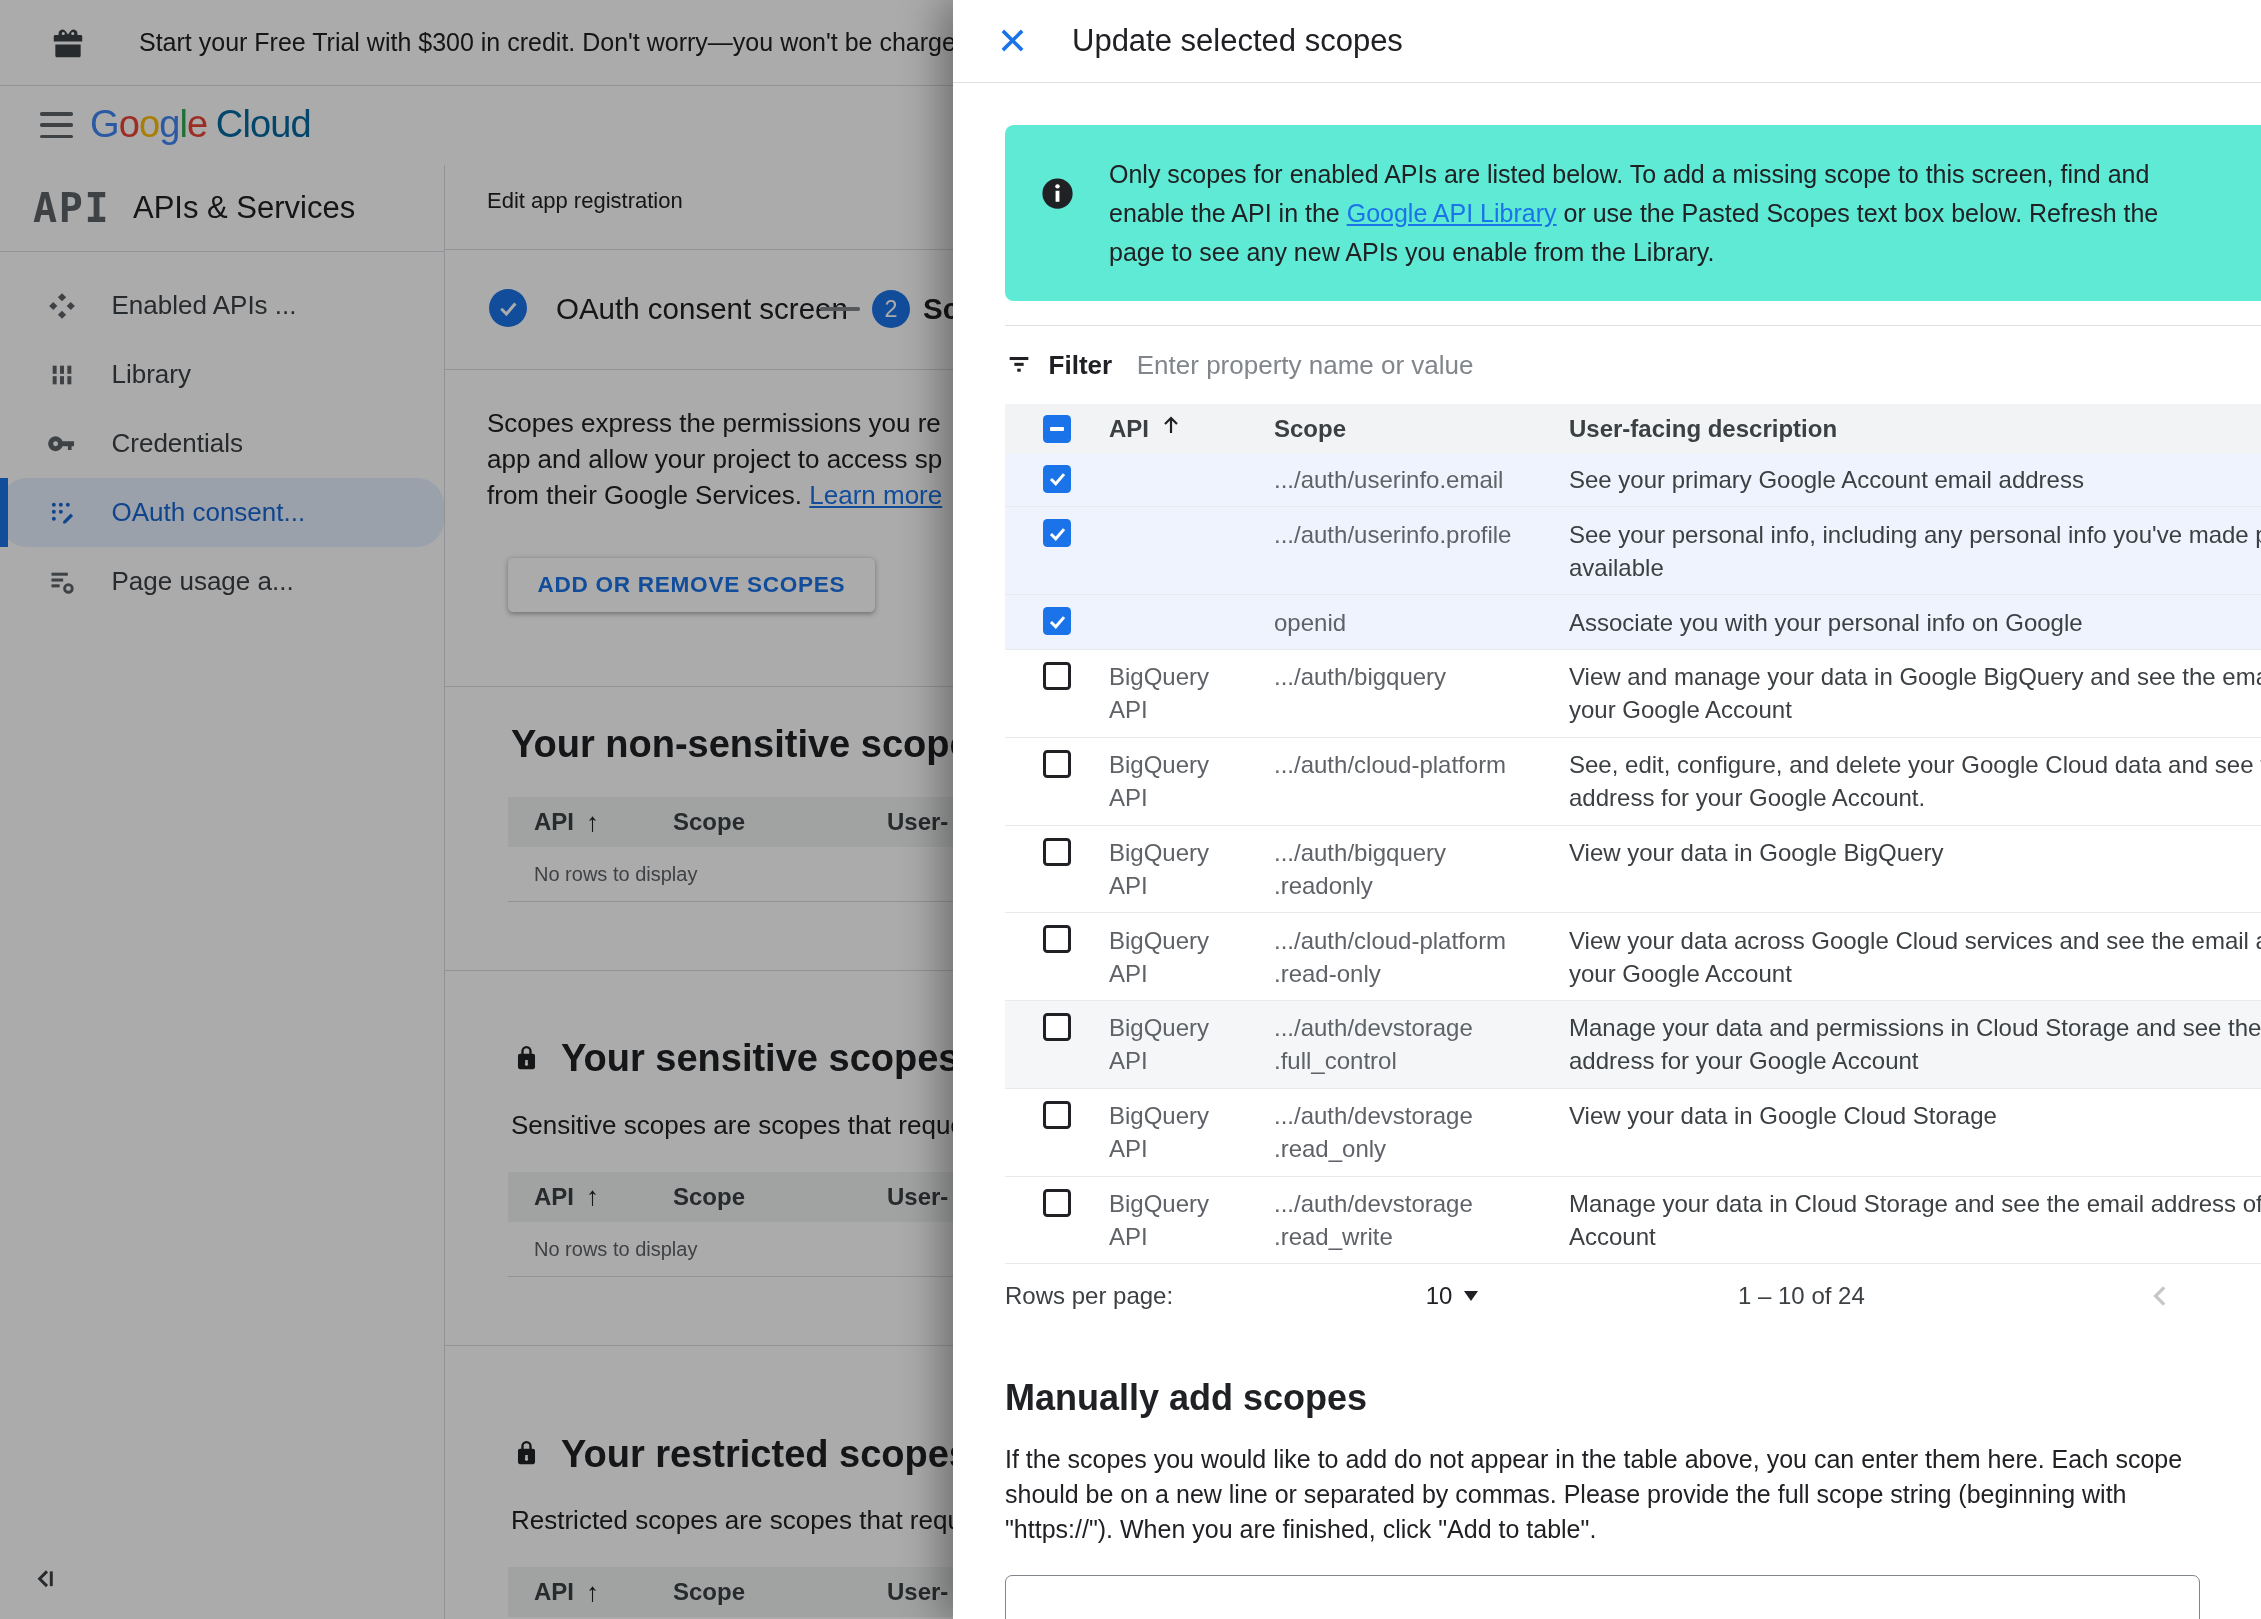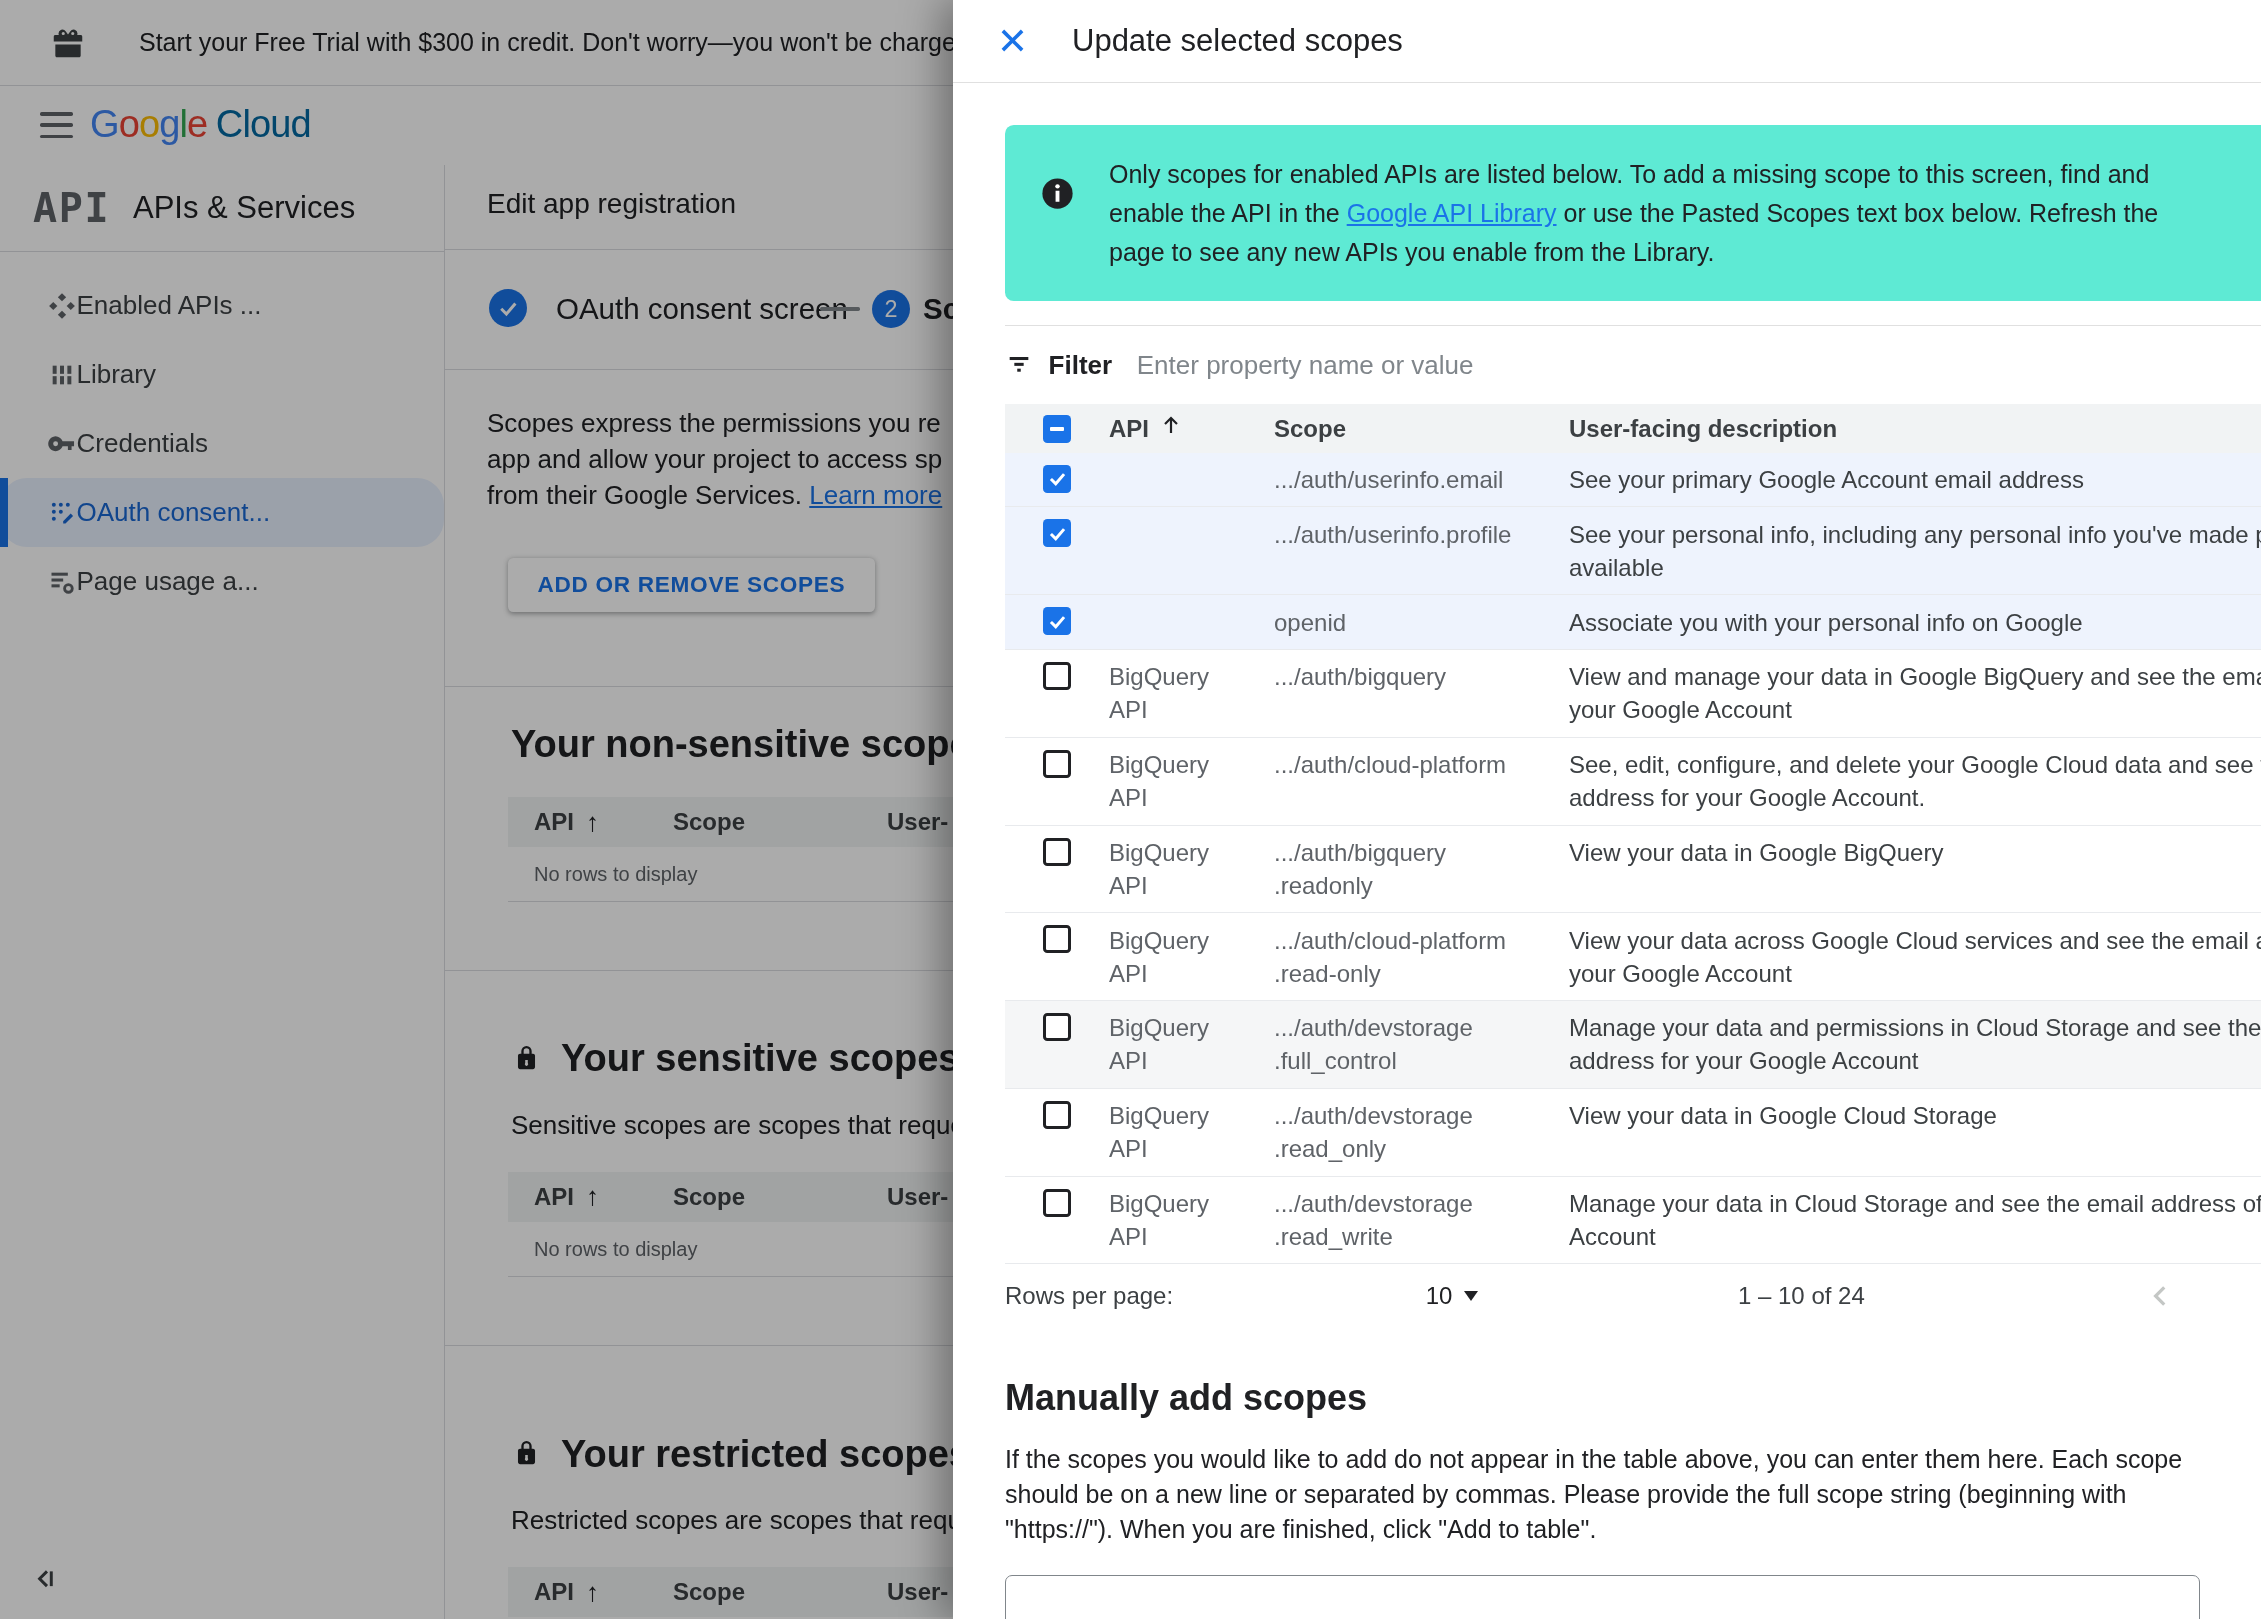--- a/index.html
+++ b/index.html
@@ -34,30 +34,30 @@
 
   
   .sidebar{position:absolute;left:0;top:165px;width:445px;height:1455px;background:#fff;border-right:0.9px solid #dadce0;box-sizing:border-box;}
   .sb-head{height:86px;border-bottom:0.9px solid #dadce0;display:flex;align-items:center;}
   .sb-logo{font-family:"DejaVu Sans Mono","Liberation Mono",monospace;font-weight:700;font-size:40px;color:#5f6368;
     margin-left:33px;letter-spacing:1.7px;}
   .sb-title{font-size:31px;color:#202124;margin-left:22.6px;}
   .sb-items{margin-top:19px;}
   .sb-item{height:69px;display:flex;align-items:center;cursor:pointer;position:relative;}
   .sb-item .ic{width:29.5px;margin-left:47px;display:flex;justify-content:center;}
-  .sb-item .lbl{font-size:26px;color:#3c4043;white-space:nowrap;}
+  .sb-item .lbl{margin-left:35px;font-size:26px;color:#3c4043;white-space:nowrap;}
   .sb-item.sel{background:#e8f0fe;border-radius:27px;}
   .sb-item.sel::before{content:"";position:absolute;left:0;top:0;bottom:0;width:7.8px;background:#1a73e8;}
   .sb-item.sel .lbl{color:#1967d2;}
   .collapse{position:absolute;left:31px;bottom:24px;cursor:pointer;}
 
   
   .main{position:absolute;left:445px;top:165px;width:660px;height:1455px;background:#fff;}
   .m-titlerow{position:absolute;left:0;top:0;right:0;height:84px;border-bottom:0.9px solid #dadce0;}
-  .m-title{position:absolute;left:42px;top:22.6px;font-size:28px;color:#202124;white-space:nowrap;}
+  .m-title{position:absolute;left:42px;top:22.6px;font-size:22px;color:#202124;white-space:nowrap;}
   .steprow{position:absolute;left:0;top:84px;right:0;height:120px;border-bottom:0.9px solid #dadce0;}
   .stepcircle{position:absolute;width:38px;height:38px;border-radius:50%;background:#1a73e8;display:flex;align-items:center;justify-content:center;}
   .step1{left:44px;top:40px;}
   .step2{left:427px;top:41px;}
   .stepnum{color:#fff;font-size:23.4px;}
   .steplbl{position:absolute;left:111px;top:43px;font-size:29.5px;color:#202124;white-space:nowrap;}
   .stepdash{position:absolute;left:375px;top:58px;width:40px;height:3.5px;background:#80868b;border-radius:1.7px;}
   .steplbl2{position:absolute;left:478px;top:43px;font-size:29.5px;font-weight:700;color:#202124;white-space:nowrap;}
   .m-body{position:absolute;left:0;top:204px;right:0;bottom:0;}
   .m-intro{position:absolute;left:42px;top:36px;font-size:26px;line-height:36px;color:#202124;white-space:nowrap;}

